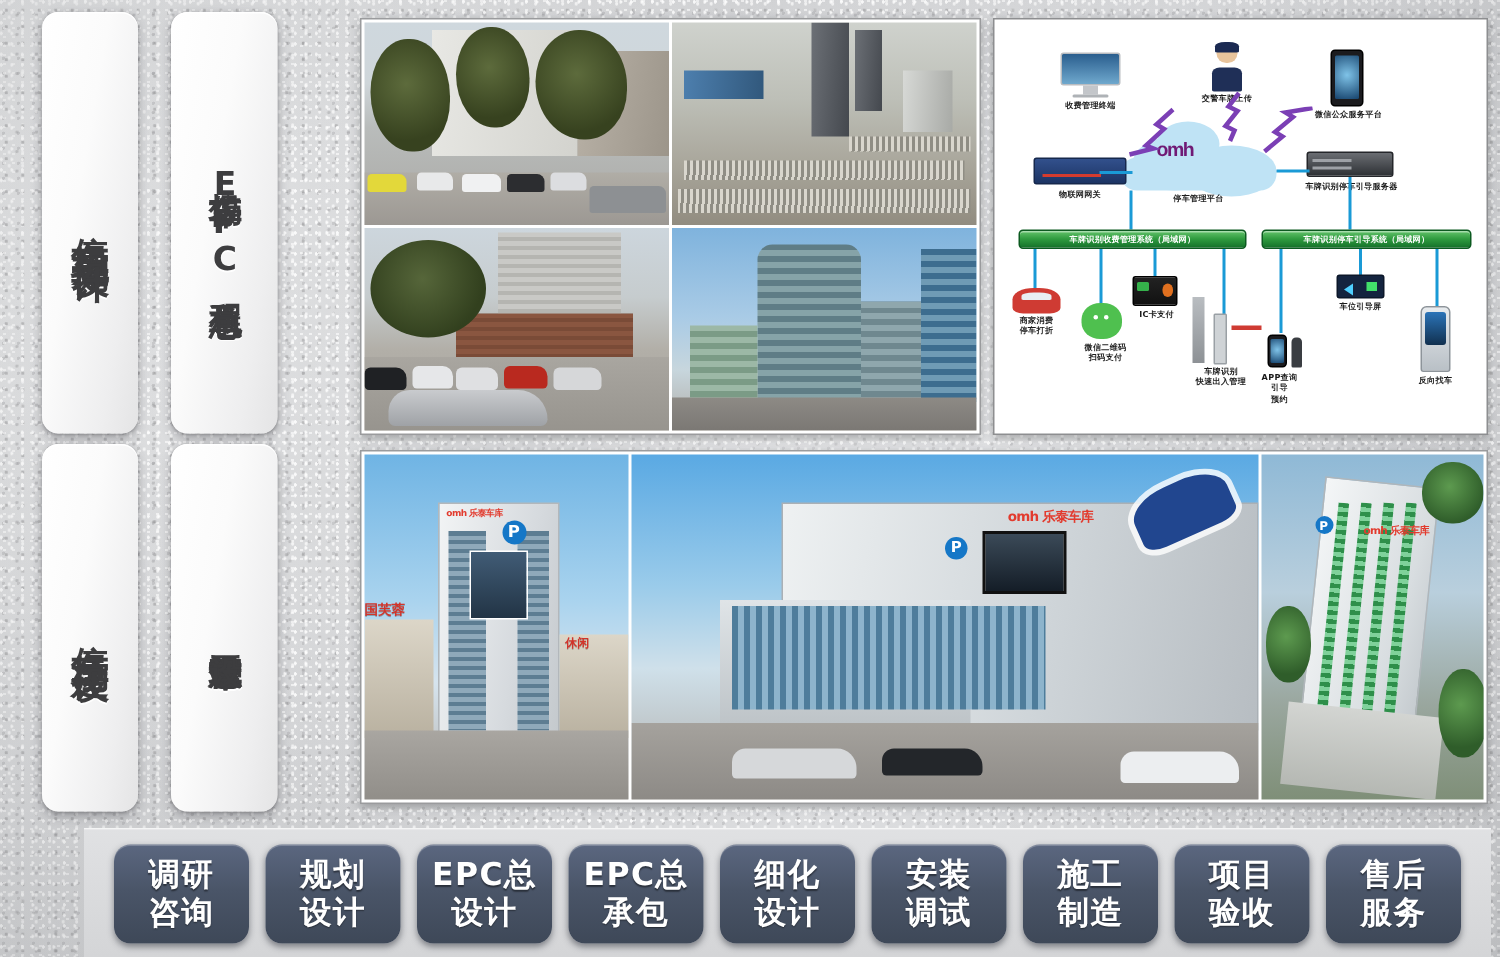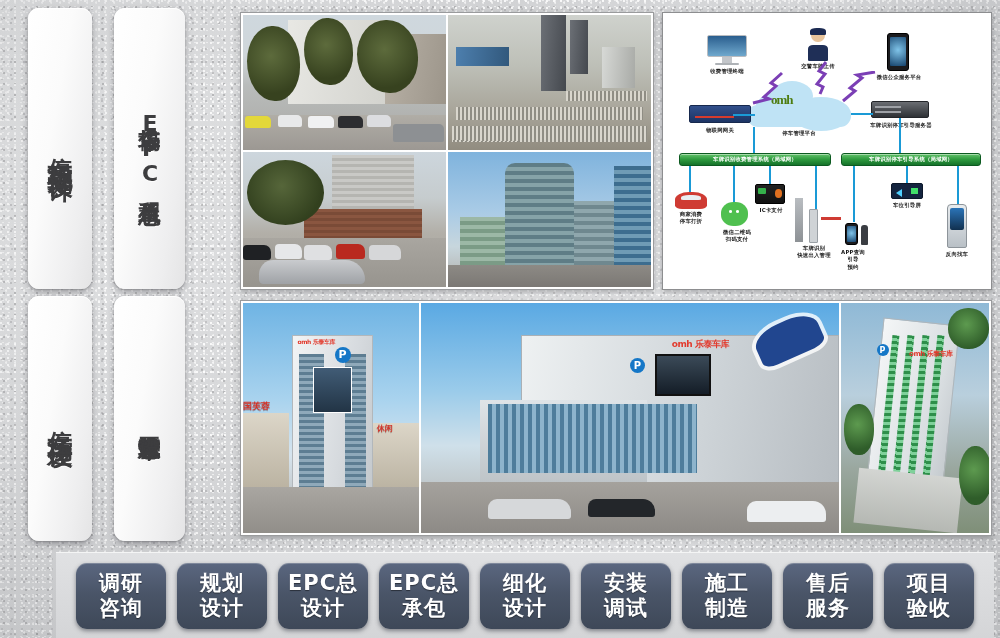--- a/index.html
+++ b/index.html
@@ -127,22 +127,22 @@
     box-shadow:inset 0 1px 0 rgba(255,255,255,.45);
   }
   .dg-line { position:absolute; background:#1a9ad6; }
   .dg-bolt { position:absolute; color:#7a3fb5; }
 
   .cloud {
     position:absolute;
     background:#bfe3f5; border-radius:50%;
   }
   .cloud-logo {
-    position:absolute; color:#4d7c0f; font-size:13px; font-weight:700;
-    letter-spacing:-1px; font-family:Liberation Serif, serif;
+    position:absolute; color:#701a75; font-size:13px; font-weight:700;
+    letter-spacing:-1px; font-family:Liberation Sans, sans-serif;
   }
 
   
   .ico { position:absolute; }
   .ico-monitor .scr{ width:100%; height:74%; background:linear-gradient(#2a5e8e,#6fa8cd); border:1.5px solid #b9bcc0; border-radius:2px; }
   .ico-monitor .stand{ width:26%; height:18%; margin:0 auto; background:#c3c6ca; }
   .ico-monitor .base{ width:62%; height:8%; margin:0 auto; background:#aeb2b6; border-radius:2px; }
   .ico-router { background:linear-gradient(#32508c,#1c3464); border-radius:2px; border:1px solid #16284d; }
   .ico-router .led{ position:absolute; height:2px; background:#d43b2e; left:8%; width:66%; bottom:22%; }
   .ico-server { background:linear-gradient(#6a6d72,#2e3135); border-radius:2px; border:1px solid #24262a; }
@@ -492,20 +492,20 @@
   </div>
   <div class="step-btn">
     <span class="ln">安装</span>
     <span class="ln">调试</span>
   </div>
   <div class="step-btn">
     <span class="ln">施工</span>
     <span class="ln">制造</span>
   </div>
   <div class="step-btn">
+    <span class="ln">项目</span>
+    <span class="ln">验收</span>
+  </div>
+  <div class="step-btn">
     <span class="ln">售后</span>
     <span class="ln">服务</span>
   </div>
-  <div class="step-btn">
-    <span class="ln">项目</span>
-    <span class="ln">验收</span>
-  </div>
 </div>
 
 </body></html>

